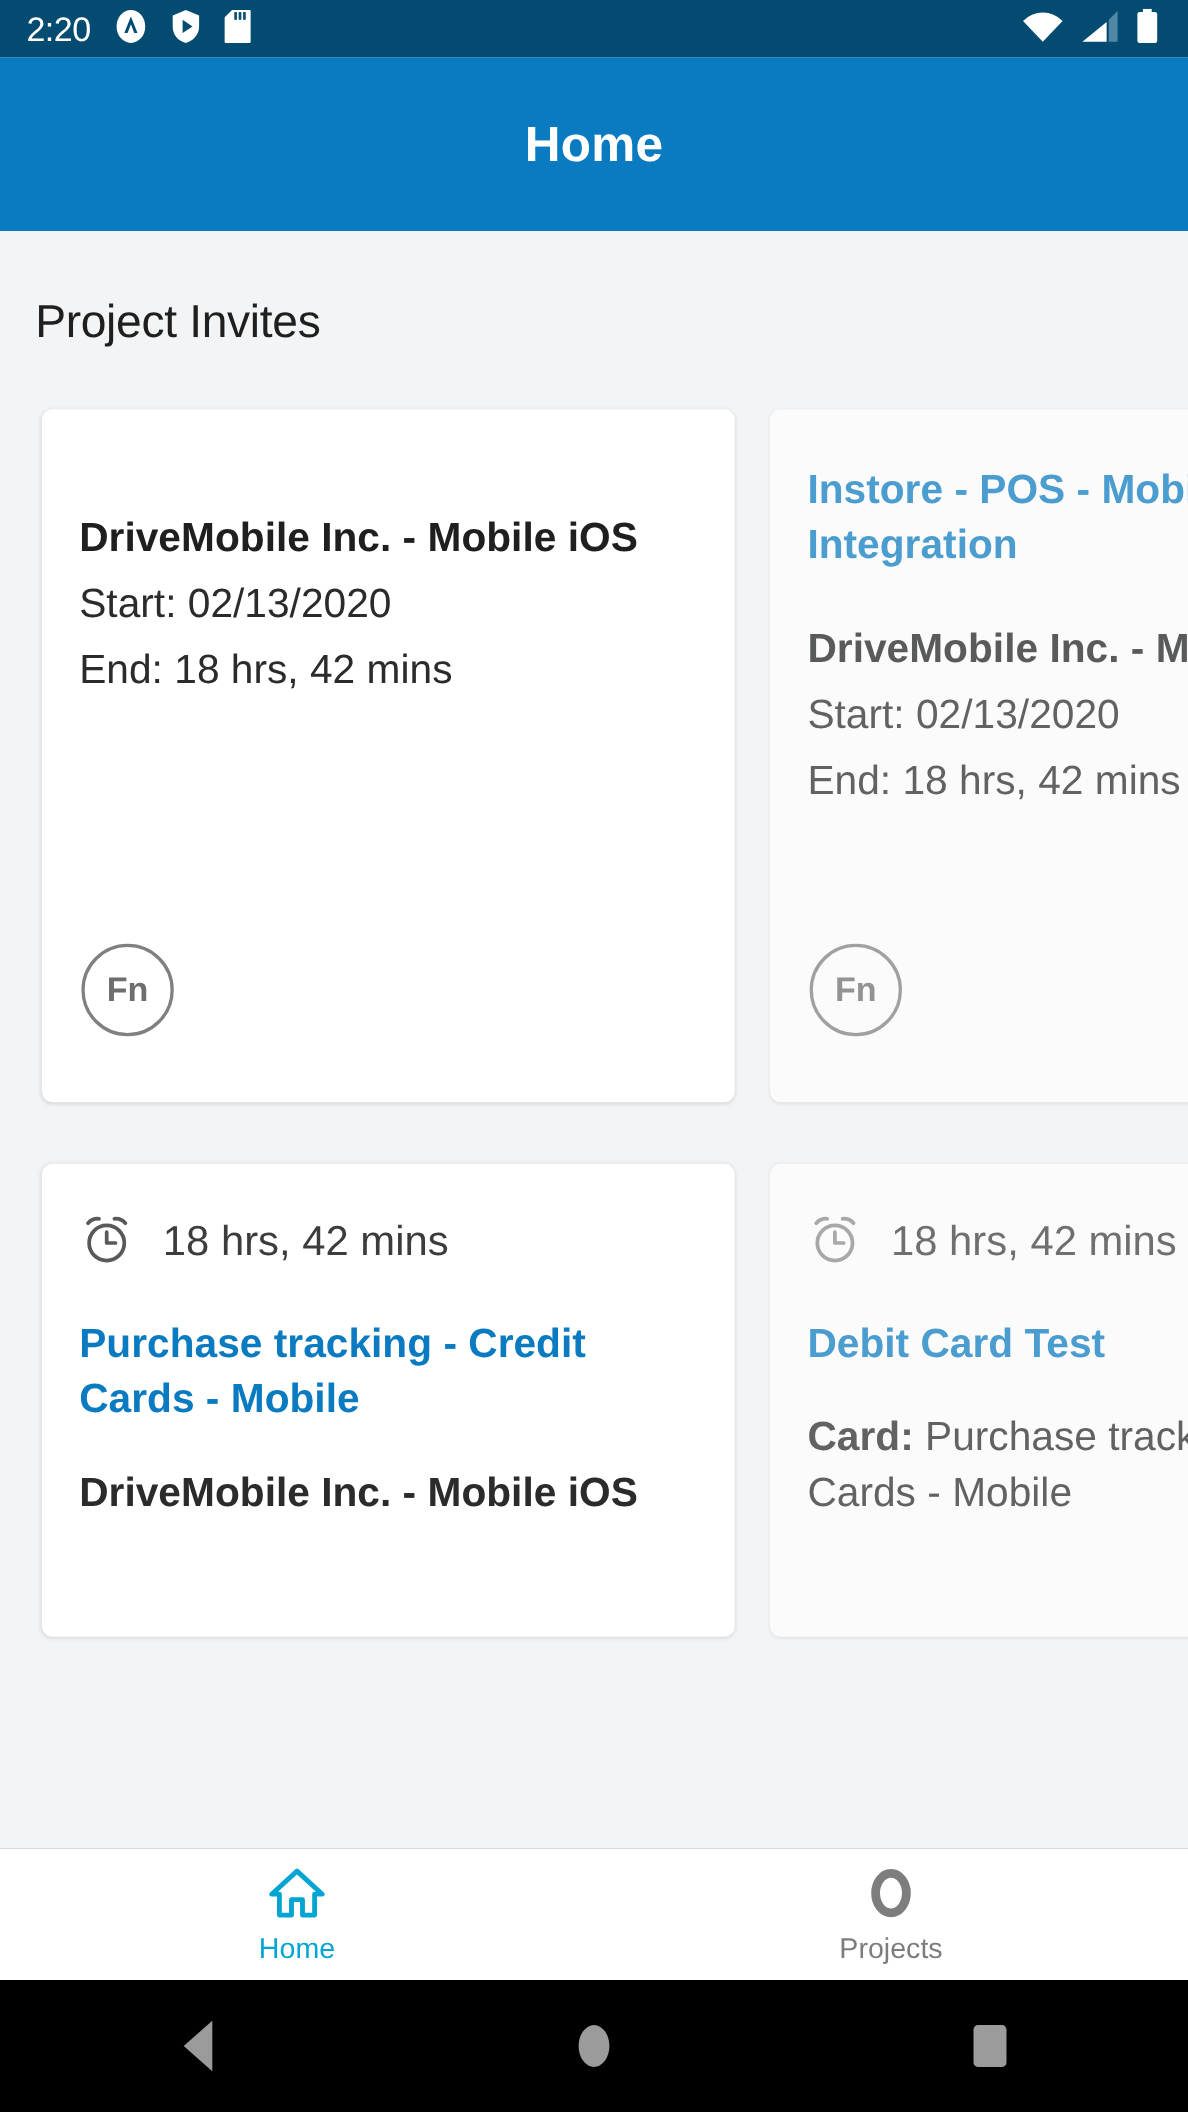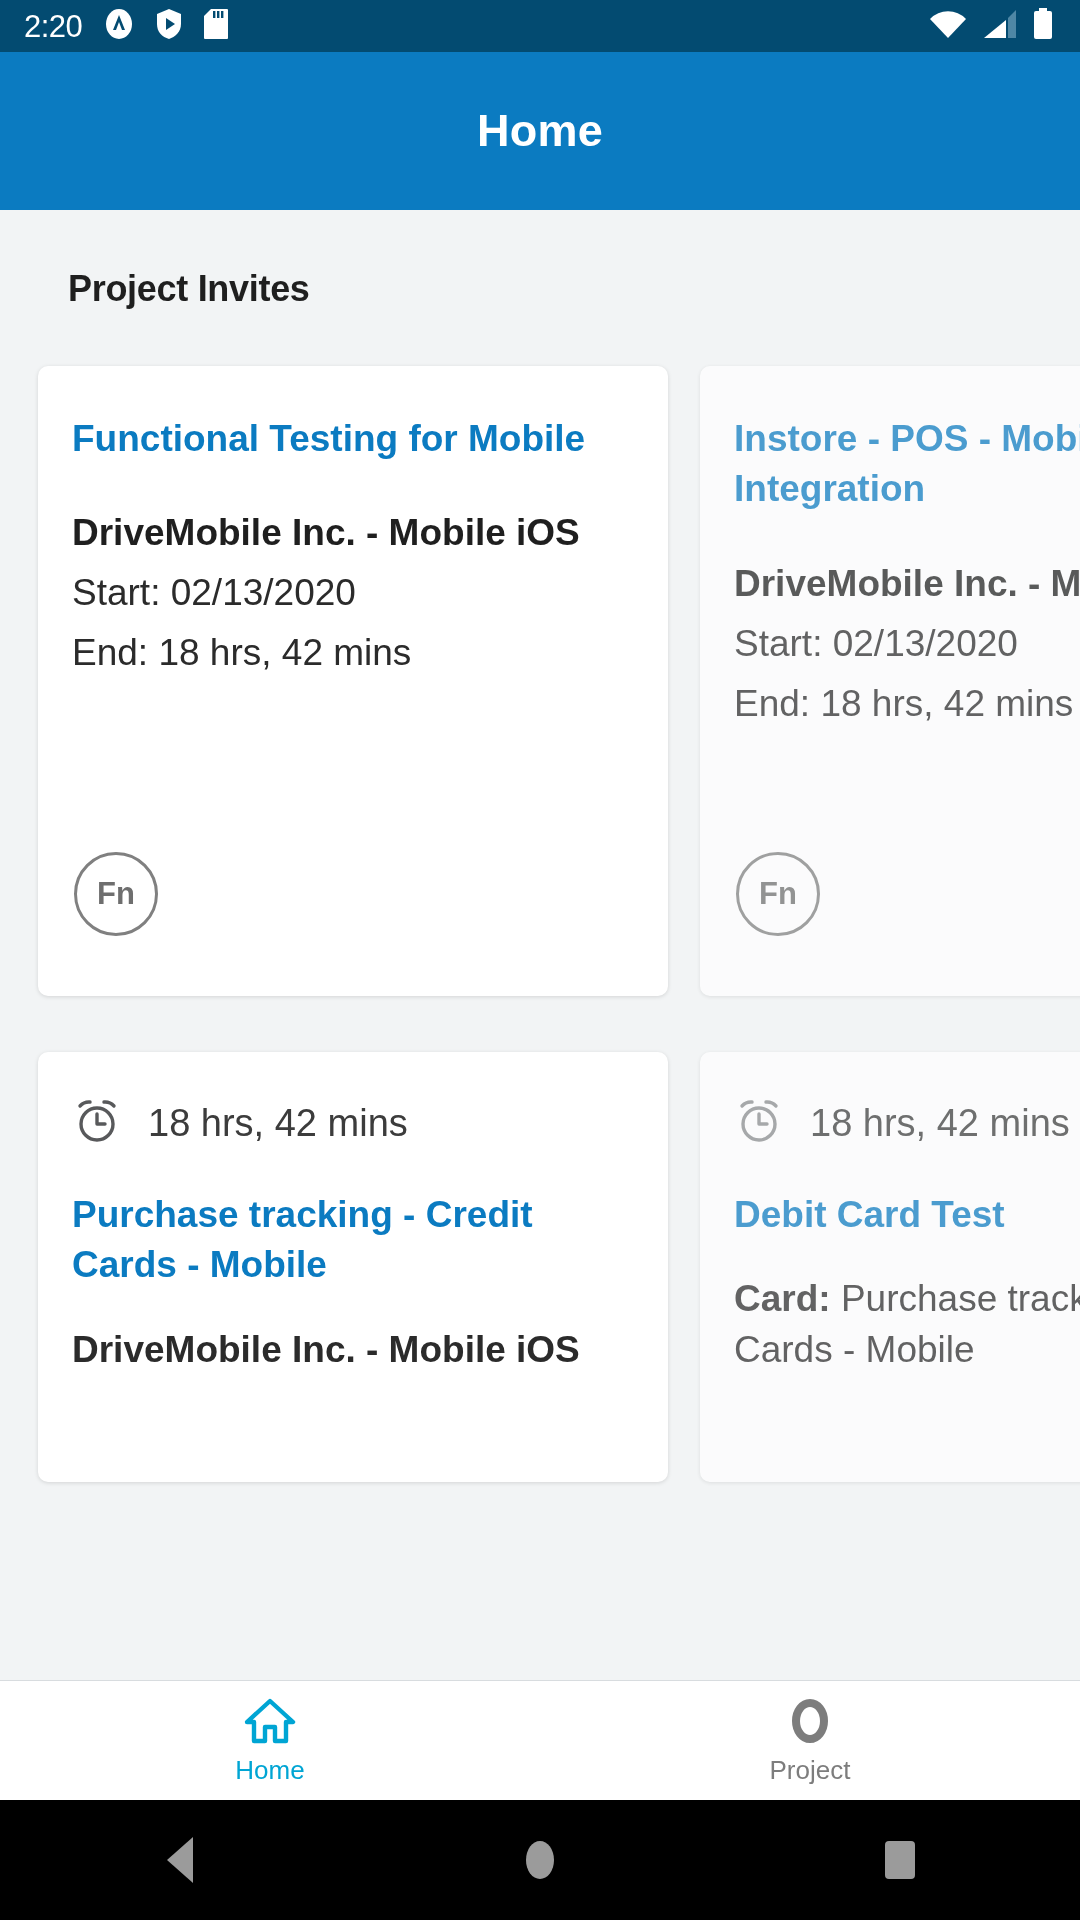--- a/index.html
+++ b/index.html
@@ -69,26 +69,25 @@
     position: absolute;
     top: 210px;
     left: 0;
     width: 1080px;
     bottom: 240px;
     background: #f2f4f5;
     overflow: hidden;
   }
 
   .section-title {
-    font-size: 36px;
-    font-weight: 700;
+    font-size: 42px;
+    font-weight: 400;
     color: #1f1f1f;
     padding: 58px 0 0 32px;
     letter-spacing: -0.3px;
-    margin-left: 36px;
   }
 
   .h-scroll {
     display: flex;
     align-items: flex-start;
     padding-left: 38px;
     margin-top: 56px;
   }
 
   
@@ -304,21 +303,20 @@
     <span class="app-bar-title">Home</span>
   </div>
 
   <div class="content">
 
     <div class="section-title">Project Invites</div>
 
     <div class="h-scroll">
 
       <div class="invite-card">
-        <div class="invite-title">Functional Testing for Mobile</div>
         <div class="invite-org">DriveMobile Inc. - Mobile iOS</div>
         <div class="invite-line"><b>Start:</b> <span>02/13/2020</span></div>
         <div class="invite-line"><b>End:</b> <span>18 hrs, 42 mins</span></div>
         <div class="avatar">Fn</div>
       </div>
 
       <div class="invite-card dim">
         <div class="invite-title">Instore - POS - Mobile Integration</div>
         <div class="invite-org">DriveMobile Inc. - Mobile iOS</div>
         <div class="invite-line nowrap"><b>Start:</b> <span>02/13/2020</span></div>
@@ -377,21 +375,21 @@
       </span>
       <span class="nav-label">Home</span>
     </div>
 
     <div class="nav-item">
       <span>
         <svg width="52" height="46" viewBox="0 0 52 46">
           <ellipse cx="26" cy="23" rx="14" ry="18" fill="none" stroke="#7d7d7d" stroke-width="8"></ellipse>
         </svg>
       </span>
-      <span class="nav-label">Project</span>
+      <span class="nav-label">Projects</span>
     </div>
 
 
   </div>
 
   <div class="android-nav">
     <div class="and-btn">
       <span class="and-back"></span>
     </div>
     <div class="and-btn">

